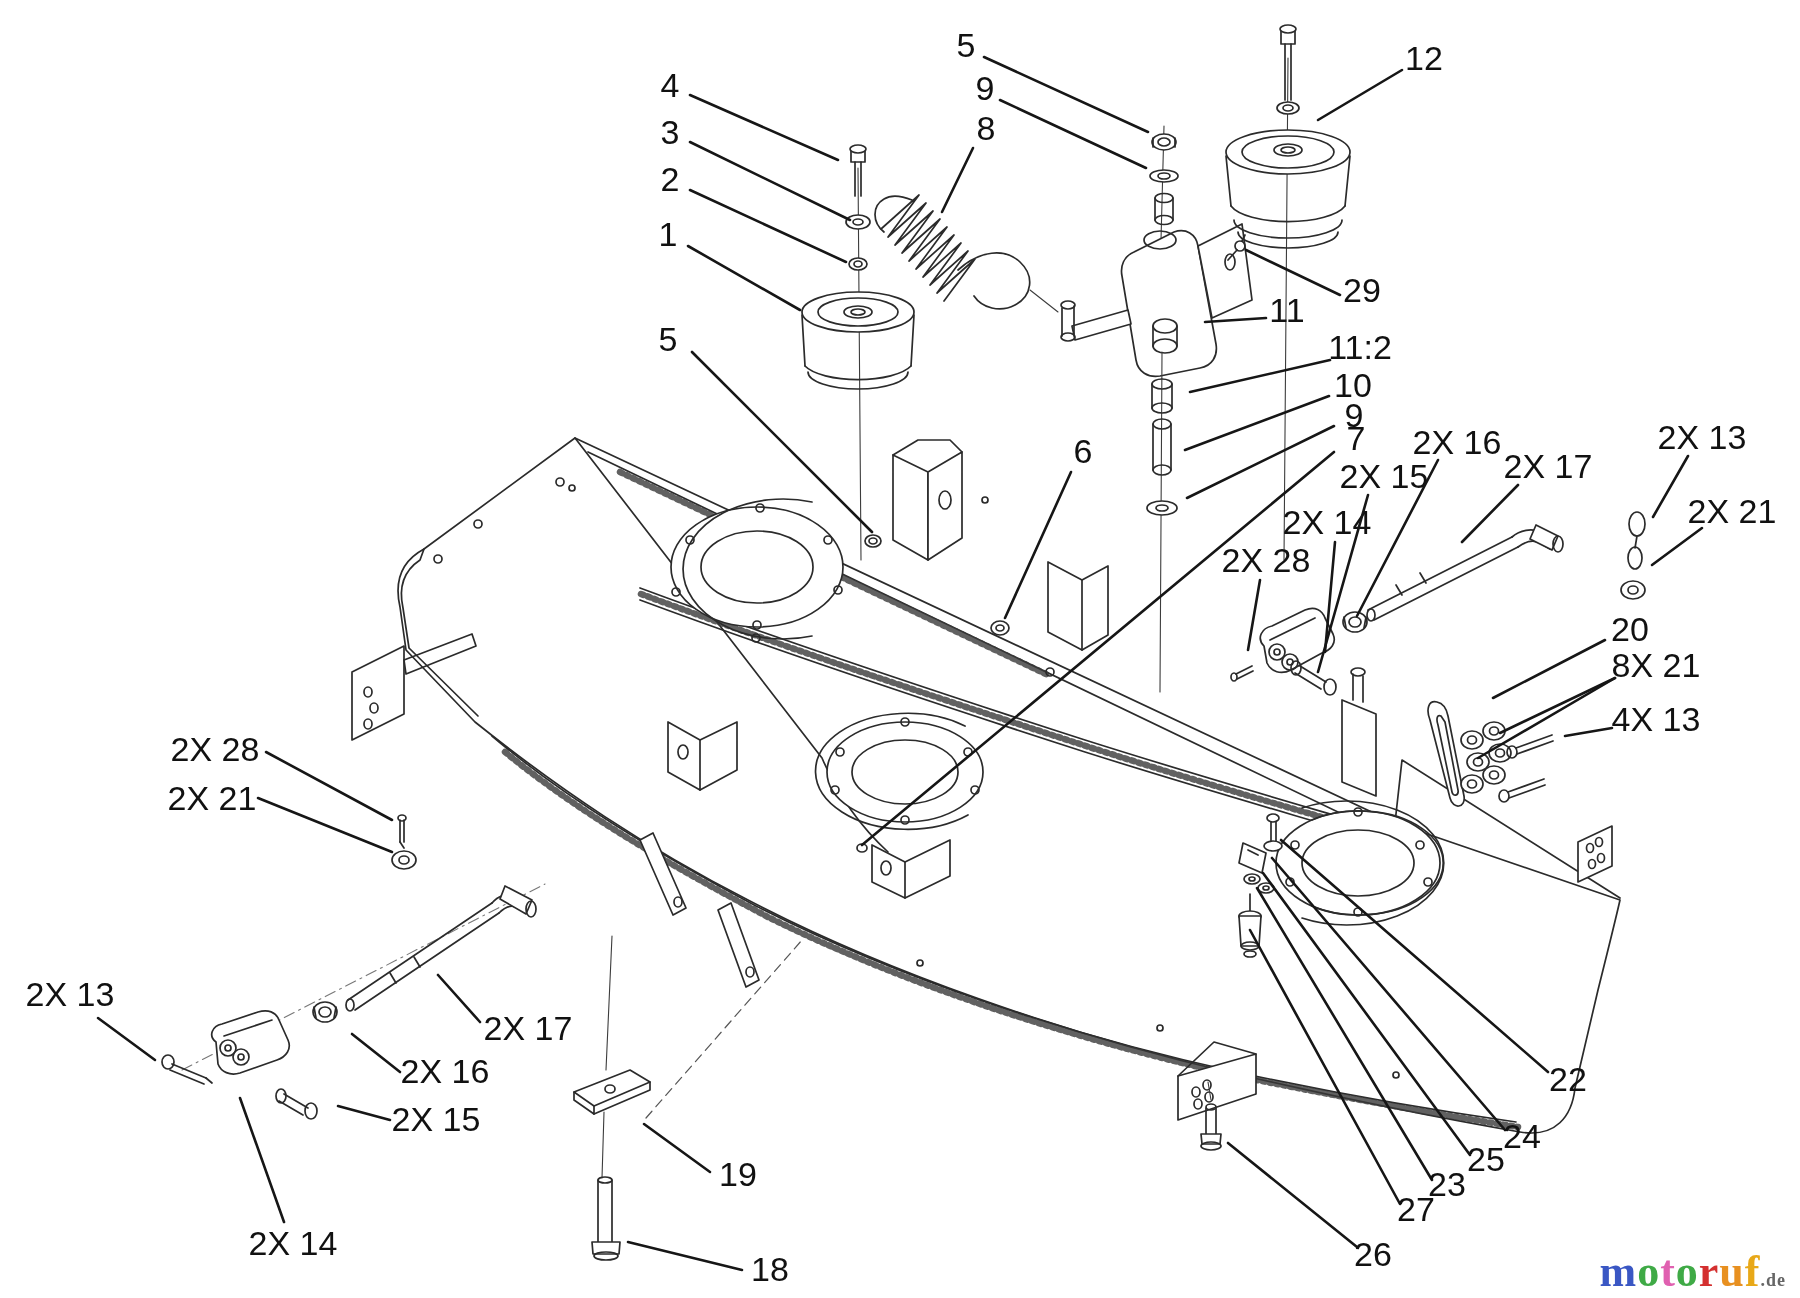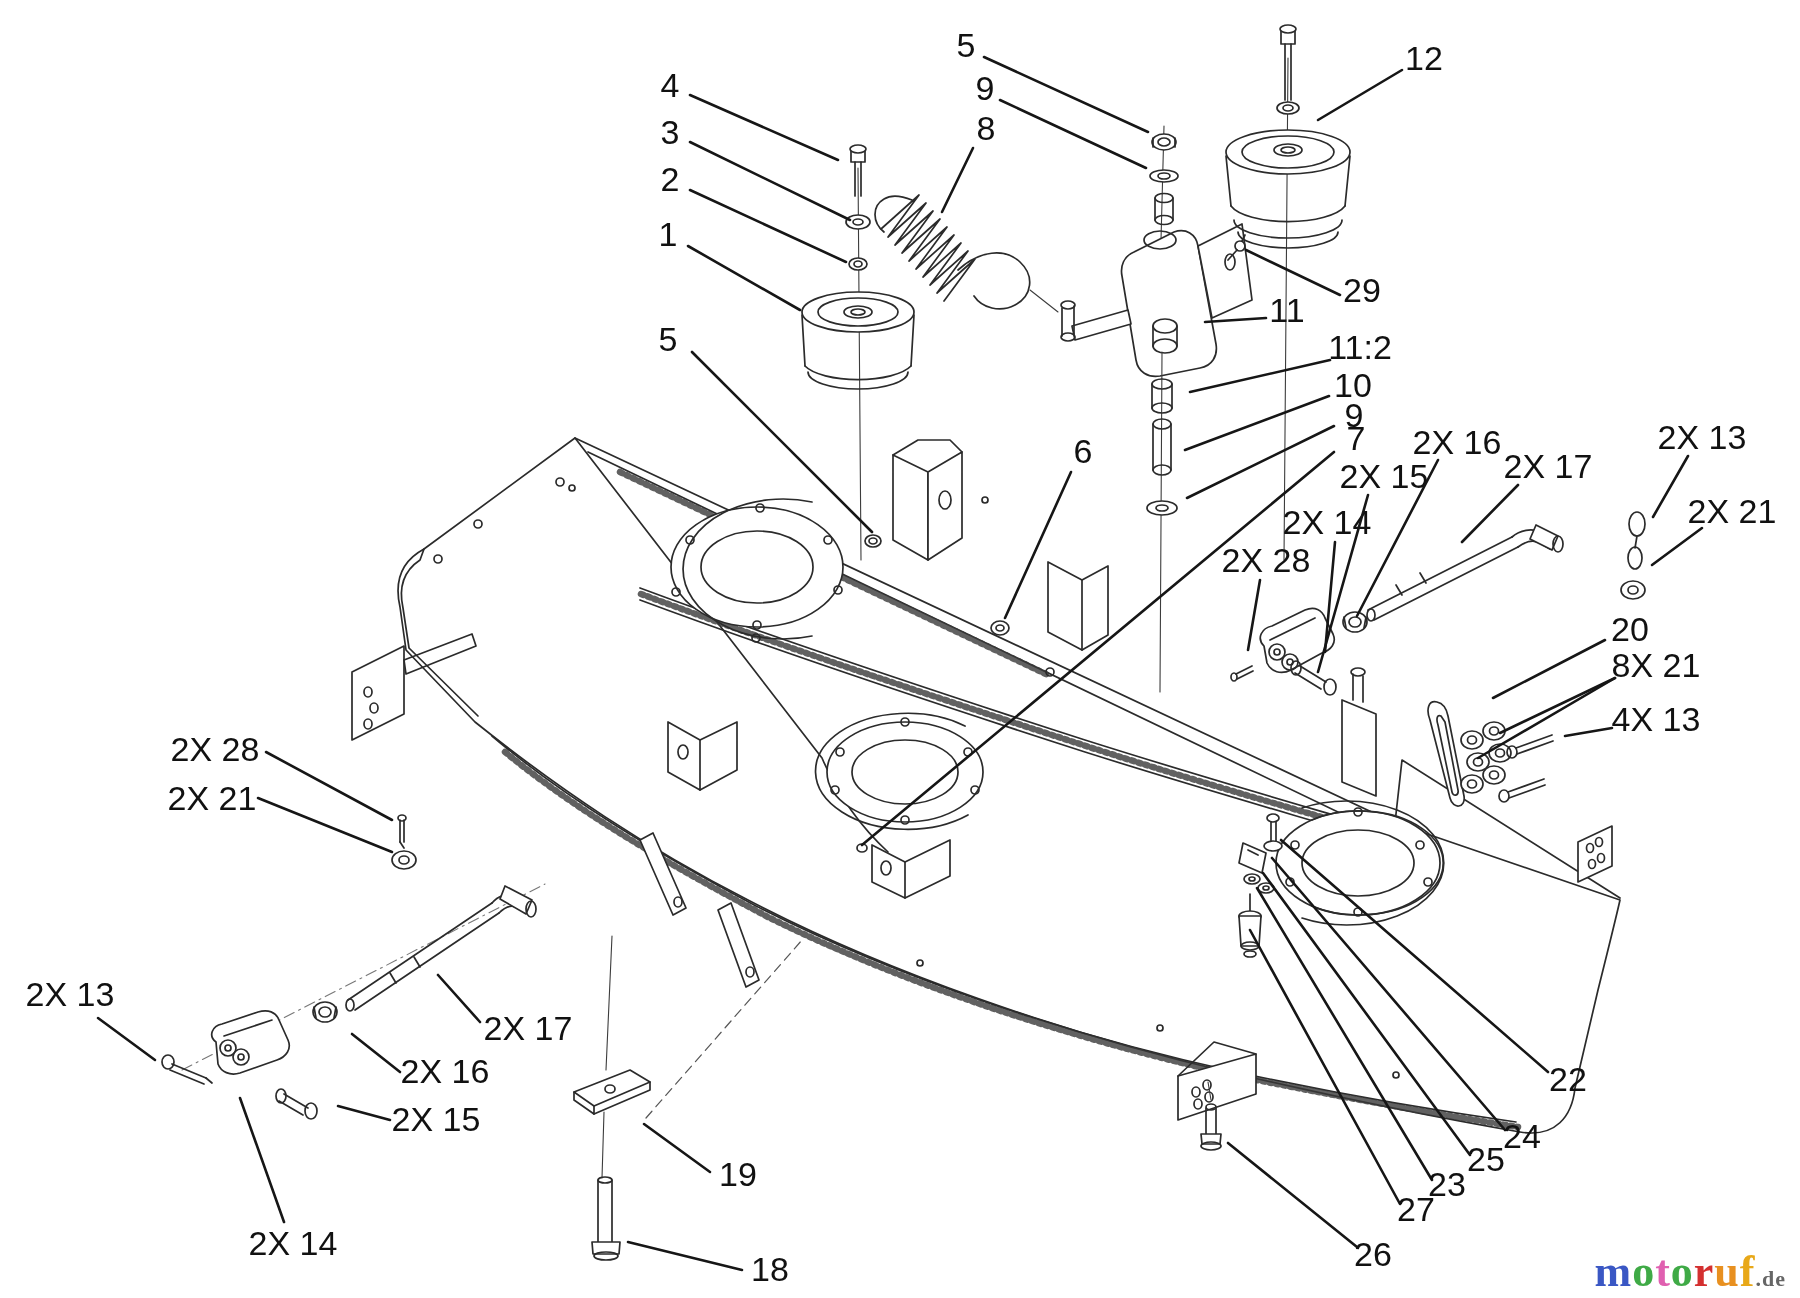--- a/index.html
+++ b/index.html
@@ -12,21 +12,21 @@
   .part .fillw{fill:#ffffff;}
   .part .thin{stroke-width:1.1;stroke:#3c3c3c;}
   .part .hatch{stroke:#3a3a3a;stroke-width:6.5;stroke-dasharray:2.5 4.5;opacity:.8;}
   .part .dash{stroke-dasharray:9 6;stroke:#555;stroke-width:1.2;}
   .part .dashdot{stroke-dasharray:11 5 2 5;stroke:#777;stroke-width:1.1;}
   .callout-leader{stroke:#161616;stroke-width:2.6;stroke-linecap:round;}
   .callout-label{font-family:"Liberation Sans",sans-serif;font-size:34px;fill:#111;
     text-anchor:middle;}
   .watermark{position:absolute;right:14px;bottom:4px;font-family:"Liberation Serif",serif;
     font-weight:700;font-size:44px;line-height:1;letter-spacing:1px;user-select:none;}
-  .watermark .suffix{font-size:22px;font-weight:700;text-align:center;}
+  .watermark .suffix{font-size:18px;font-weight:700;text-align:center;}
 </style>
 </head>
 <body>
 
 <div class="stage">
 <svg width="1800" height="1298" viewBox="0 0 1800 1298">
 
   <g class="part">
     <path class="fillw" d="M575,438 L424,549 C398,563 395,585 400,607 L406,650 L475,722
       C560,790 645,847 748,900 C888,973 1062,1033 1232,1073

